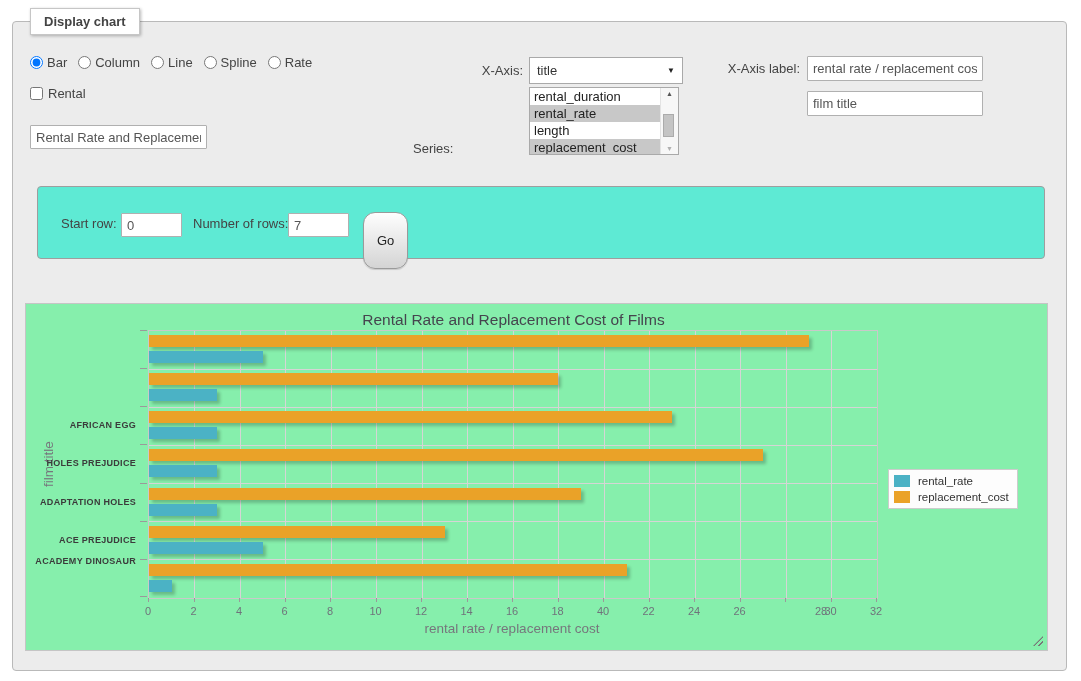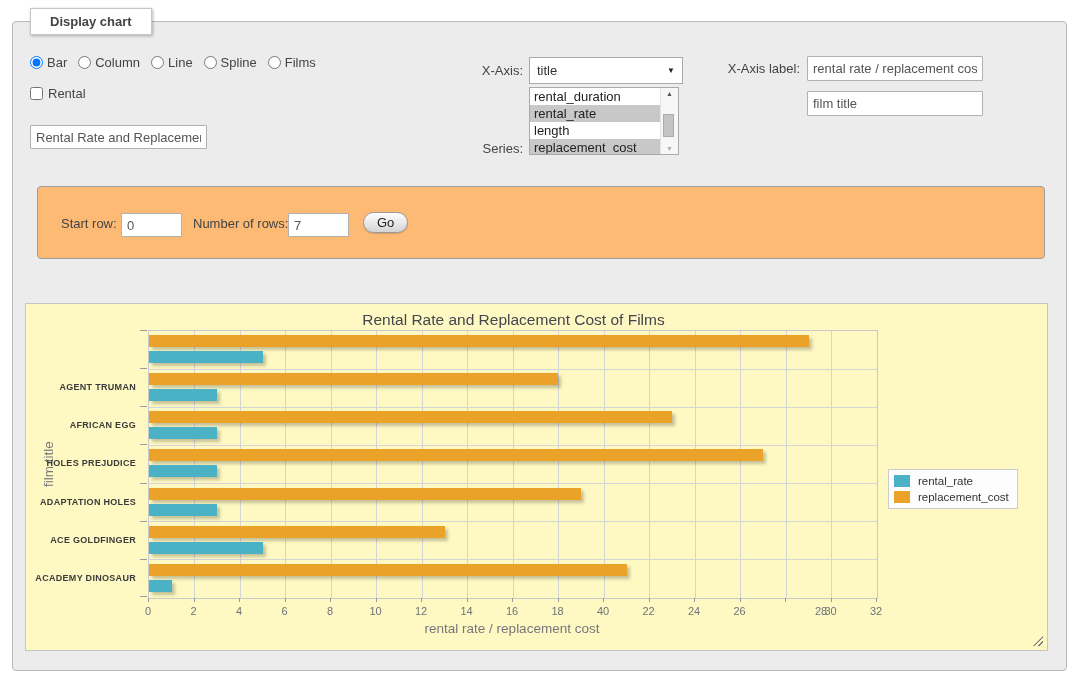--- a/index.html
+++ b/index.html
@@ -4,35 +4,35 @@
 <style>
   html,body { margin:0; padding:0; background:#fff; }
   .stage { position:relative; width:1081px; height:681px; background:#fff;
            font-family:"Liberation Sans", sans-serif; overflow:hidden; }
 
   
   .fieldset { position:absolute; left:12px; top:21px; width:1055px; height:650px;
               background:#ececec; border:1px solid #b9b9b9; border-radius:4px; box-sizing:border-box; }
   .legend-box { position:absolute; left:17px; top:-14px; background:#fff;
                 border:1px solid #c6c6c6; box-shadow:1px 1px 3px rgba(0,0,0,.28);
-                padding:5px 19px; font-size:13px; font-weight:bold; color:#444; }
+                padding:5px 13px; font-size:13px; font-weight:bold; color:#444; }
 
   
   .radio-row { position:absolute; left:17px; top:33px; display:flex; gap:11px;
                align-items:center; font-size:13px; color:#444; }
   .radio-item { display:flex; align-items:center; gap:4px; cursor:default; }
   input[type=radio], input[type=checkbox] { margin:0; width:13px; height:13px; }
   .stacked-row { position:absolute; left:17px; top:64px; display:flex; align-items:center;
                  gap:5px; font-size:13px; color:#444; }
   .text-input { position:absolute; background:#fff; border:1px solid #b0b0b0; font-size:13px;
                 color:#555; padding:0 5px; font-family:inherit; box-sizing:border-box; border-radius:1px; }
   .ti-title { left:17px; top:103px; width:177px; height:24px; }
   .field-label { position:absolute; font-size:13px; color:#444; }
   .lbl-xaxis  { left:400px; top:35px; width:110px; text-align:right; line-height:27px; }
-  .lbl-series { left:400px; top:119px; width:110px; text-align:right; }
+  .lbl-series { left:400px; top:119px; width:110px; text-align:left; }
   .lbl-xaxis-label { left:657px; top:34px; width:130px; text-align:right; line-height:25px; }
   .lbl-yaxis-label { left:657px; top:69px; width:130px; text-align:right; line-height:25px; }
   .ti-xlabel { left:794px; top:34px; width:176px; height:25px; }
   .ti-ylabel { left:794px; top:69px; width:176px; height:25px; }
 
   
   .select-box { position:absolute; left:516px; top:35px; width:154px; height:27px;
                 background:#fff; border:1px solid #a9a9a9; box-sizing:border-box;
                 font-size:13px; color:#333; line-height:25px; padding-left:7px; }
   .select-arrow { position:absolute; right:7px; top:0; bottom:0; font-size:8px;
@@ -46,33 +46,33 @@
   .listbox-opt.sel { background:#c8c8c8; }
   .listbox-scroll { position:absolute; right:0; top:0; width:17px; height:100%;
                     background:#f7f7f7; border-left:1px solid #e3e3e3; }
   .sb-up   { position:absolute; top:2px; left:0; width:100%; text-align:center; font-size:7px; color:#555; }
   .sb-down { position:absolute; bottom:2px; left:0; width:100%; text-align:center; font-size:7px; color:#b0b0b0; }
   .sb-thumb{ position:absolute; top:26px; left:2px; width:11px; height:23px;
              background:#c4c4c4; border:1px solid #ababab; box-sizing:border-box; }
 
   
   .row-panel { position:absolute; left:24px; top:164px; width:1008px; height:73px;
-               background:#fdba74; border:1px solid #9e9e9e; border-radius:4px; box-sizing:border-box; }
+               background:#5eead4; border:1px solid #9e9e9e; border-radius:4px; box-sizing:border-box; }
   .lbl-startrow { left:23px; top:29px; }
   .ti-startrow  { left:83px; top:26px; width:61px; height:24px; }
   .lbl-numrows  { left:155px; top:29px; }
   .ti-numrows   { left:250px; top:26px; width:61px; height:24px; }
-  .go-btn { position:absolute; left:325px; top:25px; padding:2px 13px;
+  .go-btn { position:absolute; left:325px; top:25px; padding:20px 13px;
             border:1px solid #9a9a9a; border-radius:12px;
             background:linear-gradient(#fefefe,#d4d4d4); font-size:13px; color:#222;
             font-family:inherit; box-shadow:0 1px 1px rgba(0,0,0,.15); cursor:default;text-align:center; }
 
   
   .chart-panel { position:absolute; left:12px; top:281px; width:1021px; height:346px;
-                 background:#fef9c3; border:1px solid #c5c5c5; box-sizing:content-box; }
+                 background:#86efac; border:1px solid #c5c5c5; box-sizing:content-box; }
   .chart-title { position:absolute; top:7px; left:0; width:975px; text-align:center;
                  font-size:15.5px; color:#45454e; }
   .plot { position:absolute; left:122px; top:26px; width:728px; height:267px;
           border:1px solid #c9c9c9; }
   .vline { position:absolute; top:0; width:1px; height:100%; background:#d5d5d5; }
   .hline { position:absolute; left:0; height:1px; width:100%; background:#d5d5d5; }
   .bar { position:absolute; height:12px; box-shadow:3px 3px 3px rgba(0,0,0,.22); }
   .ylabels { position:absolute; left:0; top:26px; width:110px; height:267px; }
   .ylabel { position:absolute; left:0; width:100%; text-align:right; font-size:9px;
             font-weight:bold; color:#3b3b3b; letter-spacing:.3px; }
@@ -116,21 +116,21 @@
         <label class="radio-item">
           <input type="radio" name="chartType" style="">
           <span>Line</span>
         </label>
         <label class="radio-item">
           <input type="radio" name="chartType" style="">
           <span>Spline</span>
         </label>
         <label class="radio-item">
           <input type="radio" name="chartType" style="">
-          <span>Films</span>
+          <span>Rate</span>
         </label>
       </div>
 
     <label class="stacked-row">
       <input type="checkbox" id="stackedCb" style="">
       <span>Rental</span>
     </label>
 
     <input class="text-input ti-title" value="Rental Rate and Replacemer" style="">
 
@@ -165,26 +165,25 @@
       <input class="text-input ti-startrow" value="0" style="">
       <span class="field-label lbl-numrows">Number of rows:</span>
       <input class="text-input ti-numrows" value="7" style="">
       <button class="go-btn">Go</button>
     </div>
 
     <div class="chart-panel">
       <div class="chart-title">Rental Rate and Replacement Cost of Films</div>
       <div class="y-axis-title">film title</div>
       <div class="ylabels" id="yLabels">
-          <div class="ylabel" style="top: 38.1px; height: 38.1px; line-height: 38.1px;">AGENT TRUMAN</div>
           <div class="ylabel" style="top: 76.3px; height: 38.1px; line-height: 38.1px;">AFRICAN EGG</div>
           <div class="ylabel" style="top: 114.4px; height: 38.1px; line-height: 38.1px;">HOLES PREJUDICE</div>
           <div class="ylabel" style="top: 152.6px; height: 38.1px; line-height: 38.1px;">ADAPTATION HOLES</div>
-          <div class="ylabel" style="top: 190.7px; height: 38.1px; line-height: 38.1px;">ACE GOLDFINGER</div>
-          <div class="ylabel" style="top: 229px; height: 38.1px; line-height: 38.1px;">ACADEMY DINOSAUR</div>
+          <div class="ylabel" style="top: 190.7px; height: 38.1px; line-height: 38.1px;">ACE PREJUDICE</div>
+          <div class="ylabel" style="top: 212px; height: 38.1px; line-height: 38.1px;">ACADEMY DINOSAUR</div>
         </div>
       <div class="yticks" id="yTicks">
           <div class="ytick" style="top: 0px;"></div>
           <div class="ytick" style="top: 38.1px;"></div>
           <div class="ytick" style="top: 76.3px;"></div>
           <div class="ytick" style="top: 114.4px;"></div>
           <div class="ytick" style="top: 152.6px;"></div>
           <div class="ytick" style="top: 190.7px;"></div>
           <div class="ytick" style="top: 228.9px;"></div>
           <div class="ytick" style="top: 266px;"></div>

